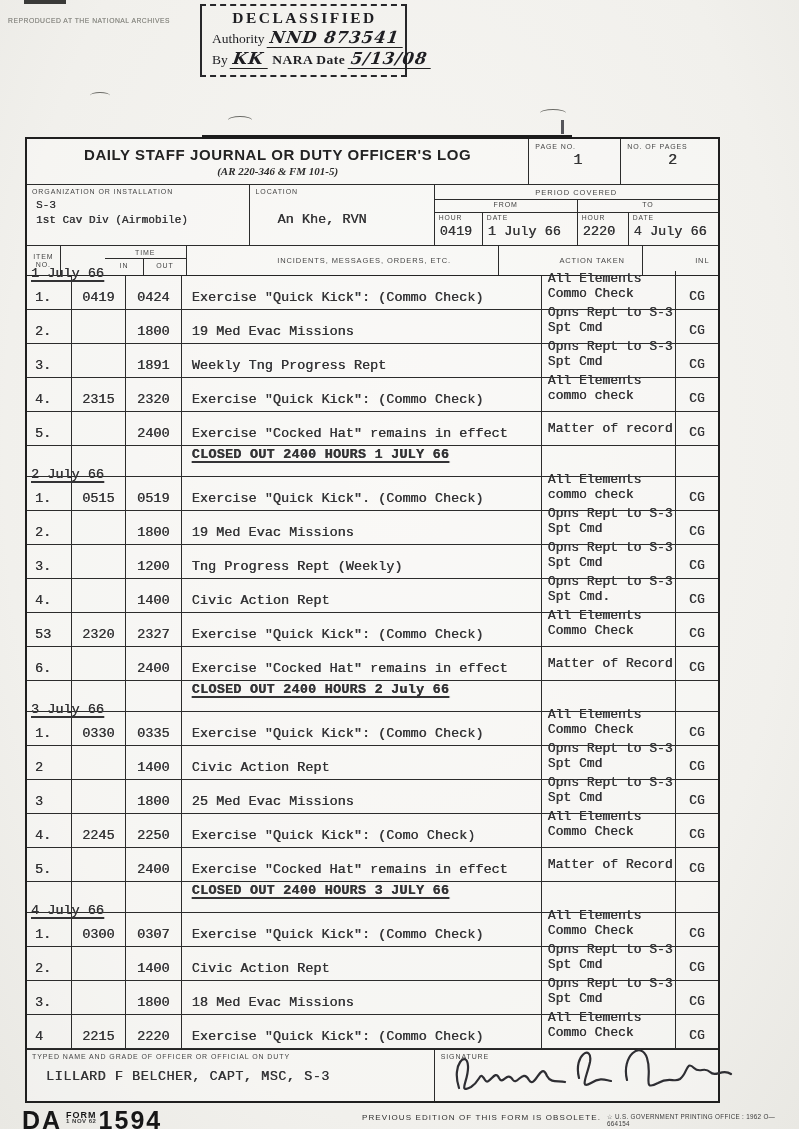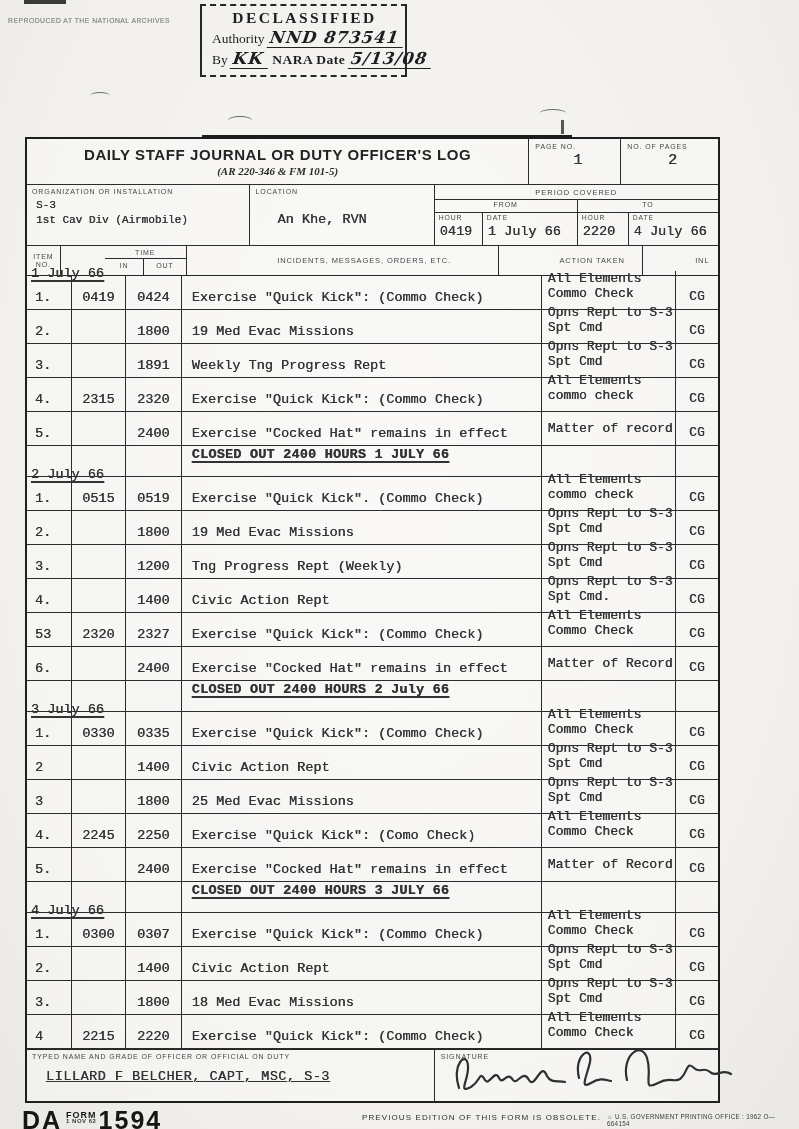--- a/index.html
+++ b/index.html
@@ -114,21 +114,21 @@
   .c-inl .v { padding-bottom:5px; font-size:13px; }
   .date-label {
     position:absolute; top:-10px; left:4px; z-index:4; white-space:nowrap;
     font-family:"Liberation Mono", monospace; font-size:13.5px; color:#333335; text-shadow:.35px 0 0 #4a4a4c;
     text-decoration:underline; text-decoration-thickness:1.5px; text-underline-offset:3px;
   }
 
   
   .row-foot { display:flex; height:52px; border-top:1.6px solid #252525; }
   .cell-typed { width:59%; padding:3px 0 0 5px; }
-  .typed-name { font-size:13.5px; margin:9px 0 0 14px; letter-spacing:.5px;text-decoration:underline; }
+  .typed-name { font-size:13.5px; margin:9px 0 0 14px; letter-spacing:.5px; }
   .cell-sig { width:41%; padding:3px 0 0 6px; position:relative; }
   .sig-svg { position:absolute; left:6px; top:-14px; overflow:visible; }
 
   
   .strip { position:absolute; left:22px; top:1106px; width:770px; }
   .da-block { position:absolute; left:0; top:0; white-space:nowrap; color:#161616; }
   .da-big { font-size:25px; font-weight:bold; letter-spacing:2px; }
   .da-form { display:inline-block; font-size:9px; font-weight:bold; letter-spacing:1px; vertical-align:6px; margin:0 2px 0 4px; }
   .da-ed { display:block; font-size:6px; letter-spacing:.5px; margin-top:-2px; color:#3a3a3a; }
   .strip-prev { position:absolute; left:340px; top:7px; font-size:8px; letter-spacing:1.1px; color:#2e2e2e; }

